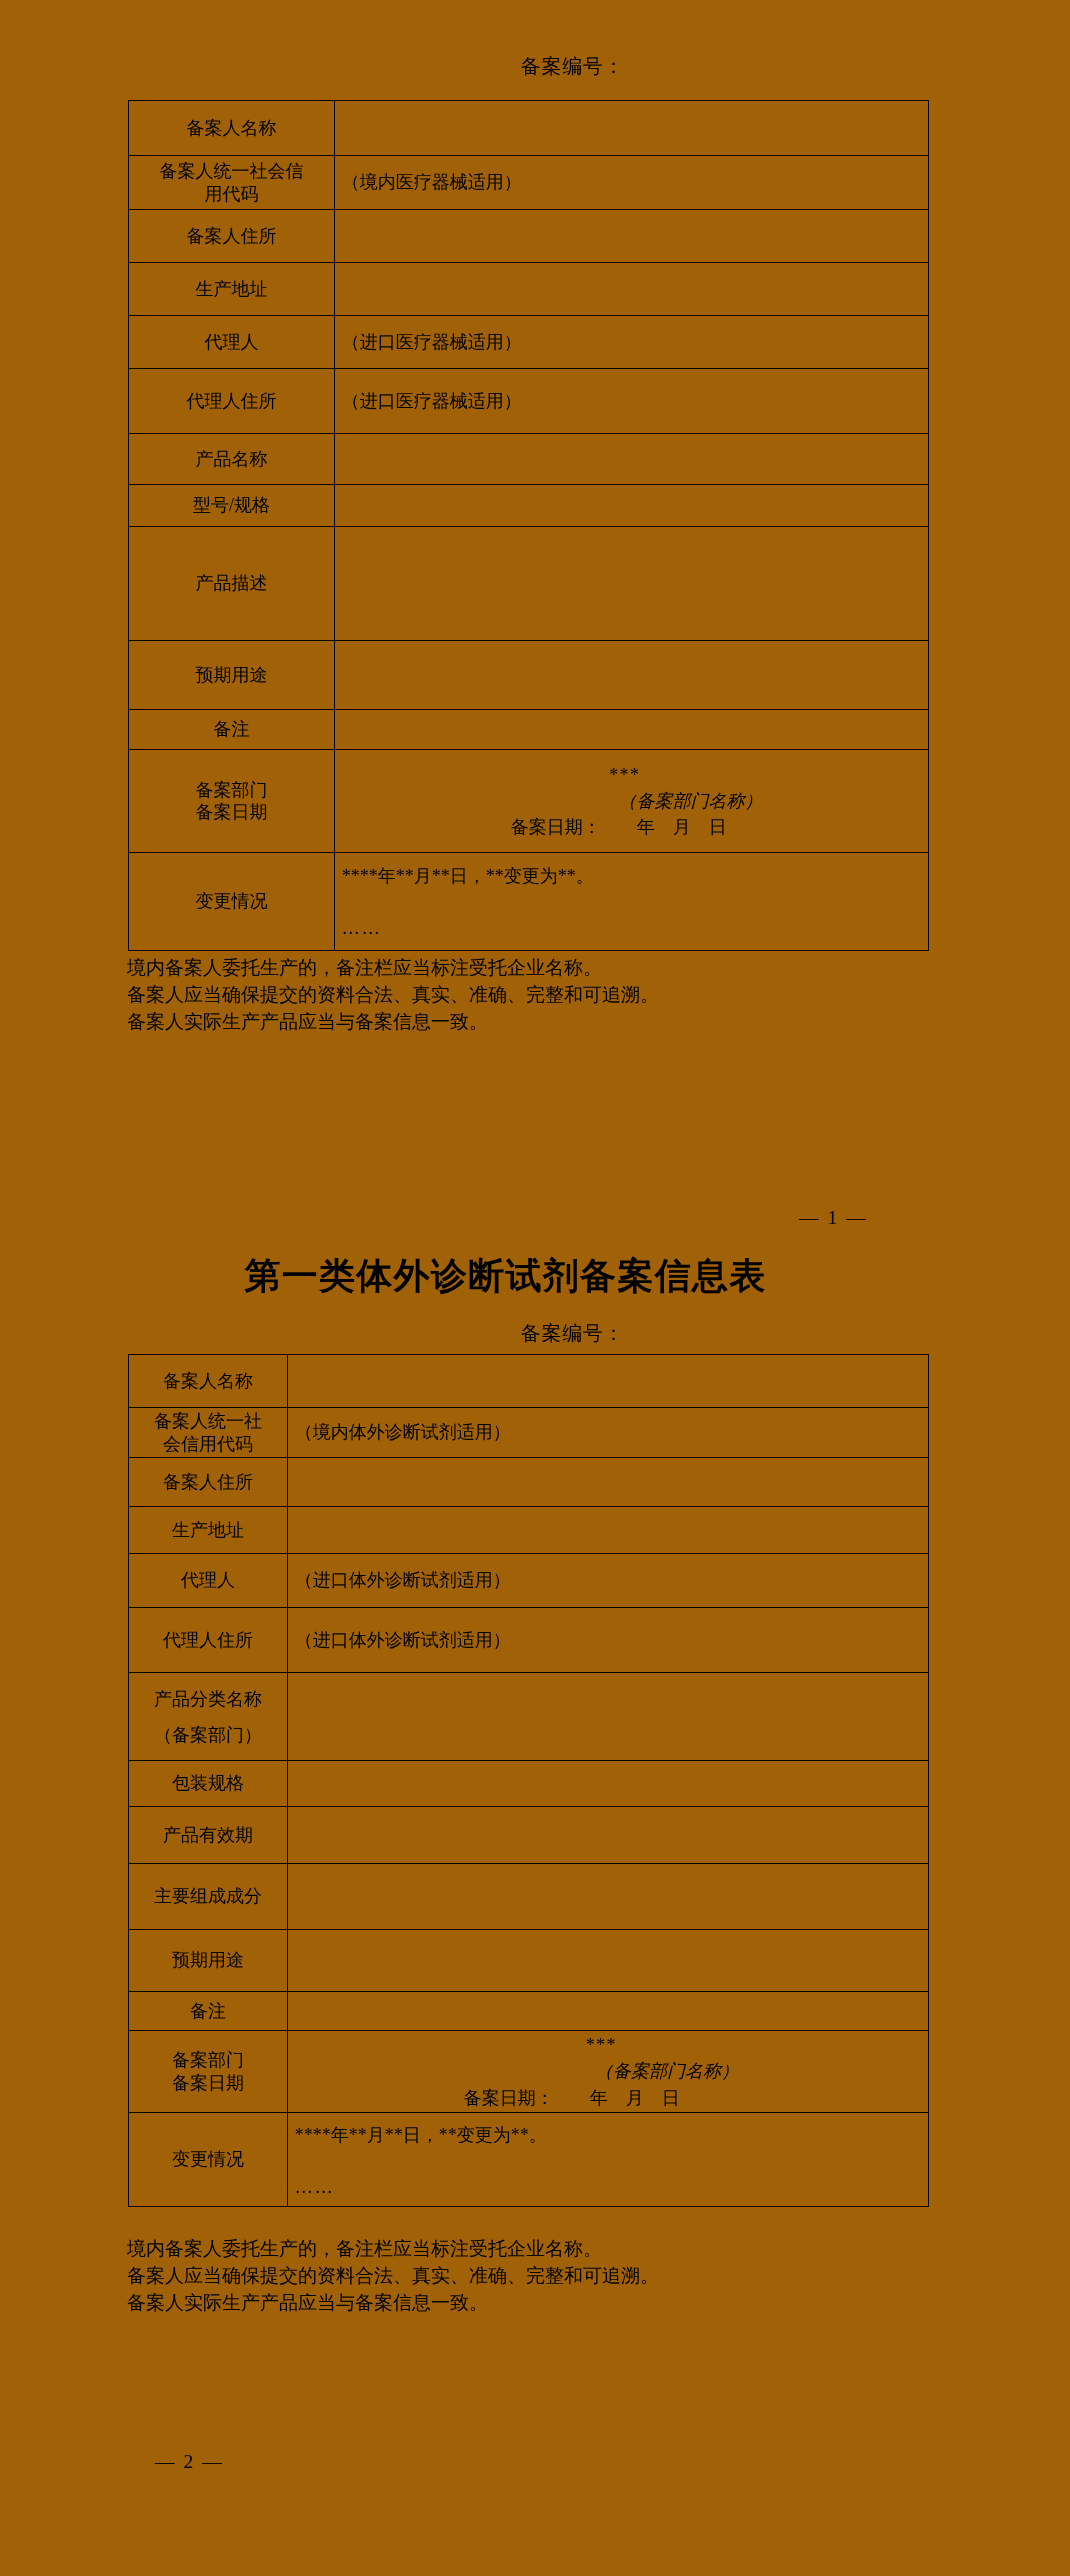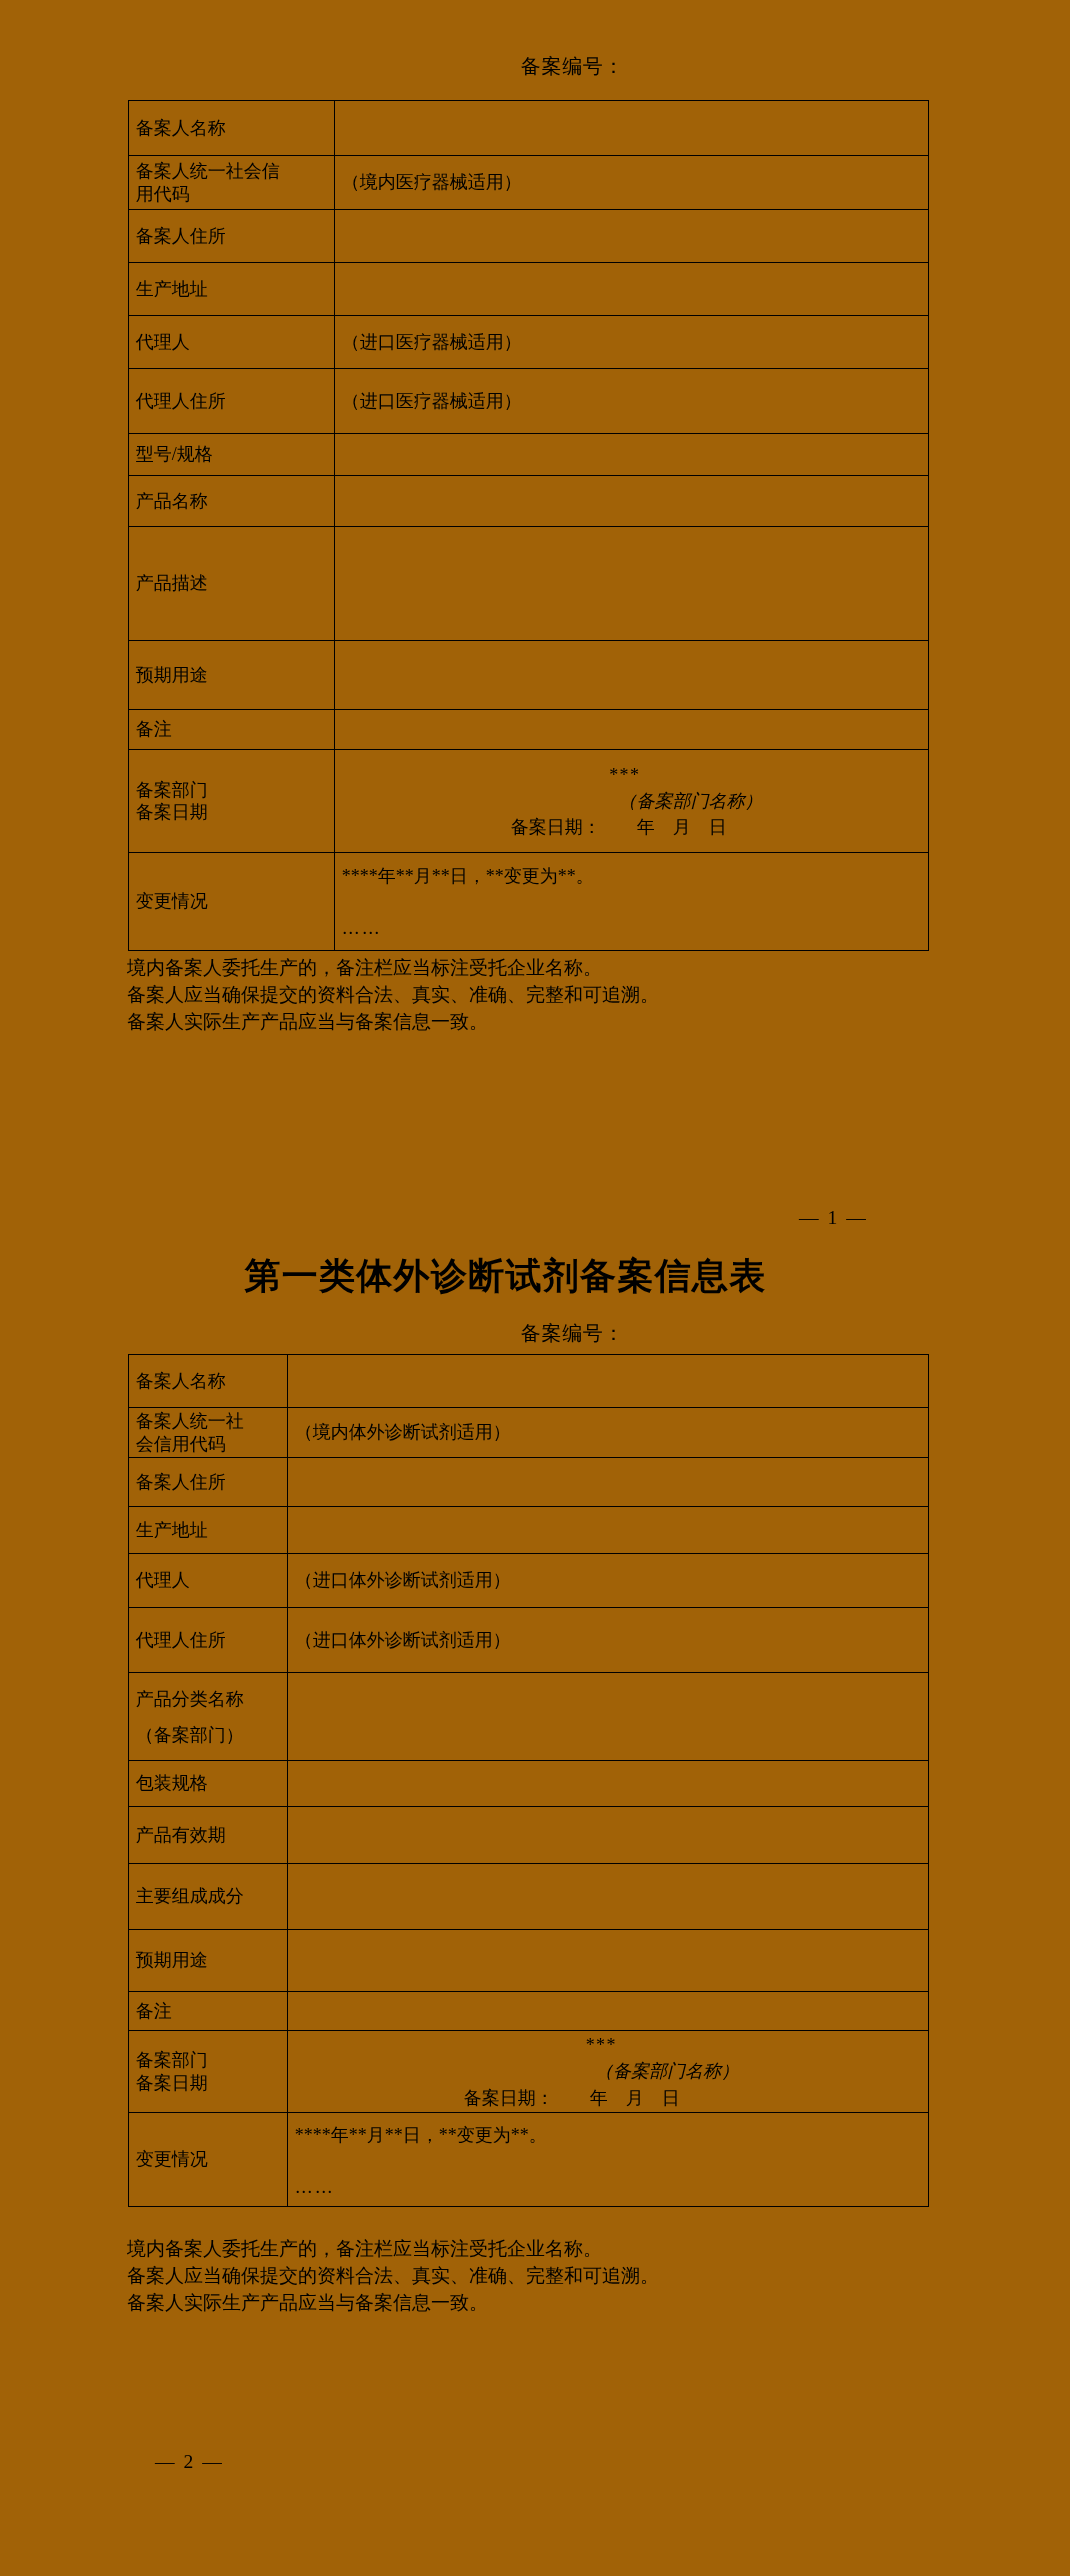--- a/index.html
+++ b/index.html
@@ -56,21 +56,21 @@
     border: 1.3px solid #000;
   }
   table.form-table td {
     border: 0.7px solid #000;
     vertical-align: middle;
     font-size: 18px;
     padding: 0 6.7px;
     font-family: "Liberation Serif", "DejaVu Serif", serif;
   }
   td.label-cell {
-    text-align: left;
+    text-align: center;
     line-height: 1.25;
   }
   td.value-cell {
     text-align: left;
     line-height: 1.35;
   }
   td.value-cell.blank { }
 
   
   .dept-block {
@@ -156,26 +156,26 @@
         <td class="value-cell blank"></td>
       </tr>
       <tr style="height:53px;">
         <td class="label-cell">代理人</td>
         <td class="value-cell">（进口医疗器械适用）</td>
       </tr>
       <tr style="height:65px;">
         <td class="label-cell">代理人住所</td>
         <td class="value-cell">（进口医疗器械适用）</td>
       </tr>
+      <tr style="height:51px;">
+        <td class="label-cell">产品名称</td>
+        <td class="value-cell blank"></td>
+      </tr>
       <tr style="height:42px;">
         <td class="label-cell">型号/规格</td>
-        <td class="value-cell blank"></td>
-      </tr>
-      <tr style="height:51px;">
-        <td class="label-cell">产品名称</td>
         <td class="value-cell blank"></td>
       </tr>
       <tr style="height:114px;">
         <td class="label-cell">产品描述</td>
         <td class="value-cell blank"></td>
       </tr>
       <tr style="height:69px;">
         <td class="label-cell">预期用途</td>
         <td class="value-cell blank"></td>
       </tr>

